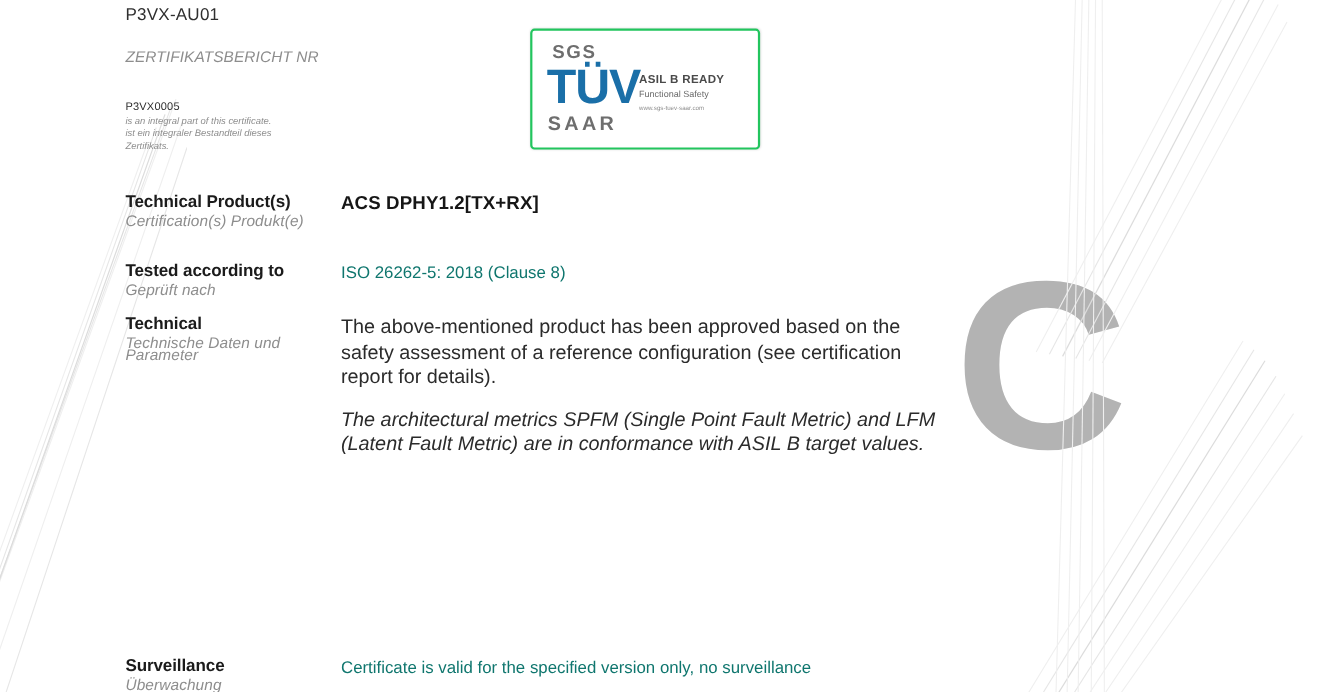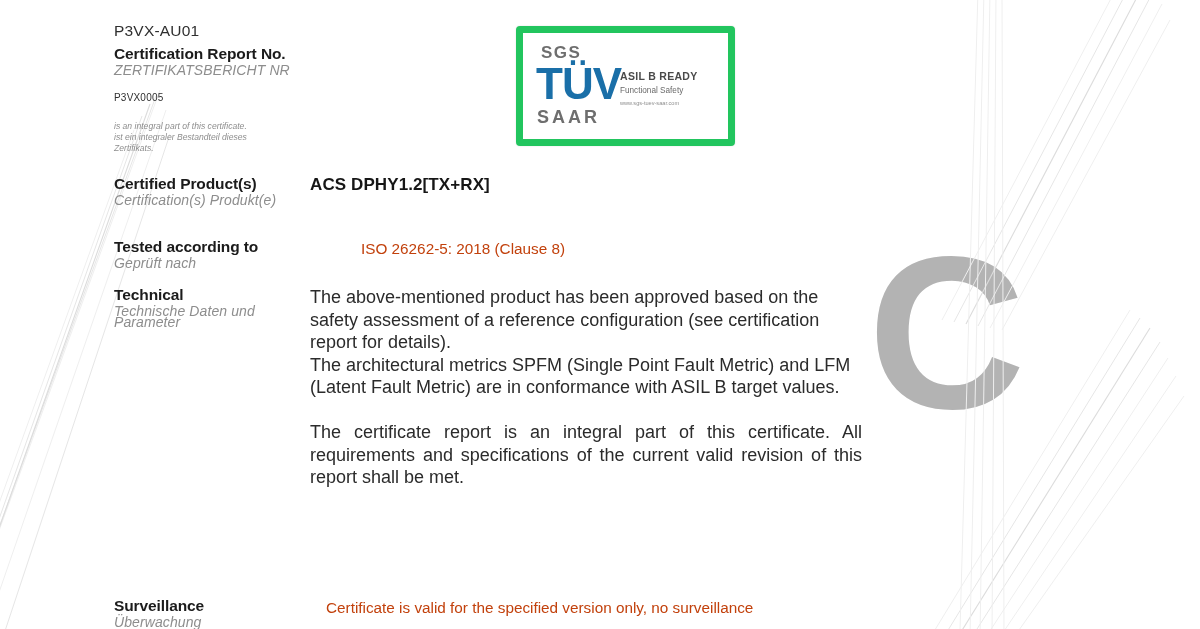--- a/index.html
+++ b/index.html
@@ -54,21 +54,21 @@
 
   
   .content {
     position: absolute;
     inset: 0;
   }
 
   .doc-code {
     position: absolute;
     left: 114px;
-    top: 22px;
+    top: 5px;
     font-size: 15.5px;
     color: #2f2f2f;
     letter-spacing: .2px;
   }
 
   .row {
     position: absolute;
     display: flex;
     align-items: flex-start;
   }
@@ -99,53 +99,52 @@
     flex: 0 0 552px;
   }
   .val-strong {
     font-size: 17px;
     font-weight: bold;
     color: #161616;
     letter-spacing: .1px;
   }
   .val-plain {
     font-size: 15.3px;
-    color: #c2410c;
+    color: #0f766e;
     line-height: 22.5px;
-    margin-left: 16px;
   }
   .para {
     font-size: 18px;
     color: #2b2b2b;
     line-height: 22.6px;
     margin: 0;
   }
   .para.justify { text-align: justify; text-justify: inter-word; }
-  .para + .para { margin-top: 0; }
+  .para + .para { margin-top: 16px; font-style: italic; }
   .para-gap { height: 22px; }
 
   
   #row-report   { left: 114px; top: 45px;  }
   #row-number   { left: 114px; top: 92px;  }
   #row-product  { left: 114px; top: 175px; }
-  #row-tested   { left: 114px; top: 238px; gap: 35px; }
+  #row-tested   { left: 114px; top: 238px; }
   #row-tech     { left: 114px; top: 286px; }
   #row-surv     { left: 114px; top: 597px; }
 
   .number-block .num {
     font-size: 10px;
     color: #2f2f2f;
     letter-spacing: .2px;
   }
   .number-block .sub {
     font-size: 8.6px;
     font-style: italic;
     color: #8d8d8d;
     line-height: 11px;
-    margin-top: 18px;
+    margin-top: 2px;
   }
   .number-block .sub span { display: block; }
 </style>
 </head>
 <body>
 
 <div id="page">
 
   <div class="bg-layer">
 
@@ -190,54 +189,53 @@
       <line class="softer" x1="70" y1="0" x2="60" y2="648"></line>
       <line class="softer" x1="76" y1="0" x2="72" y2="650"></line>
       <line class="softer" x1="82" y1="0" x2="84" y2="650"></line>
     </svg>
   </div>
 
   <div class="content">
 
     <div class="doc-code">P3VX-AU01</div>
 
-    <div style="position:absolute; left:516px; top:26px; width:205px; height:106px; background:#ffffff; border:7px solid #22c55e; border-radius:4px; box-shadow:0 0 2px rgba(0,0,0,.12);">
+    <div style="position:absolute; left:482px; top:26px; width:205px; height:106px; background:#ffffff; border:2px solid #22c55e; border-radius:4px; box-shadow:0 0 2px rgba(0,0,0,.12);">
       <svg width="203" height="104" viewBox="0 0 203 104">
         <text x="18" y="25" font-family="Liberation Sans, sans-serif" font-size="17" font-weight="bold" fill="#6e6e6e" letter-spacing="1.5">SGS</text>
         <text x="13" y="66" font-family="Liberation Sans, sans-serif" font-size="44" font-weight="bold" fill="#1a6fa8" letter-spacing="-1">TÜV</text>
         <text x="14" y="90" font-family="Liberation Sans, sans-serif" font-size="18" font-weight="bold" fill="#6e6e6e" letter-spacing="3">SAAR</text>
         <text x="97" y="47" font-family="Liberation Sans, sans-serif" font-size="10.5" font-weight="bold" fill="#4a4a4a" letter-spacing=".3">ASIL B READY</text>
         <text x="97" y="60" font-family="Liberation Sans, sans-serif" font-size="8.2" fill="#6a6a6a">Functional Safety</text>
         <text x="97" y="72" font-family="Liberation Sans, sans-serif" font-size="5.6" fill="#8e8e8e">www.sgs-tuev-saar.com</text>
       </svg>
     </div>
 
     <div class="row" id="row-report">
       <div class="label-col">
-        <div class="lbl-en">Certification Report No.</div>
         <div class="lbl-de">ZERTIFIKATSBERICHT NR</div>
       </div>
 
     </div>
 
     <div class="row" id="row-number">
       <div class="label-col number-block">
         <div class="num">P3VX0005</div>
         <div class="sub">
           <span>is an integral part of this certificate.</span>
           <span>ist ein integraler Bestandteil dieses</span>
           <span>Zertifikats.</span>
         </div>
       </div>
 
     </div>
 
     <div class="row" id="row-product">
       <div class="label-col">
-        <div class="lbl-en">Certified Product(s)</div>
+        <div class="lbl-en">Technical Product(s)</div>
         <div class="lbl-de">Certification(s) Produkt(e)</div>
       </div>
       <div class="value-col">
         <div class="val-strong">ACS DPHY1.2[TX+RX]</div>
       </div>
     </div>
 
     <div class="row" id="row-tested">
       <div class="label-col">
         <div class="lbl-en">Tested according to</div>
@@ -250,21 +248,20 @@
 
     <div class="row" id="row-tech">
       <div class="label-col">
         <div class="lbl-en">Technical</div>
         <div class="lbl-de">Technische Daten und Parameter</div>
       </div>
       <div class="value-col">
         <p class="para">The above-mentioned product has been approved based on the safety assessment of a reference configuration (see certification report for details).</p>
         <p class="para">The architectural metrics SPFM (Single Point Fault Metric) and LFM (Latent Fault Metric) are in conformance with ASIL B target values.</p>
         <div class="para-gap"></div>
-        <p class="para justify">The certificate report is an integral part of this certificate. All requirements and specifications of the current valid revision of this report shall be met.</p>
       </div>
     </div>
 
     <div class="row" id="row-surv">
       <div class="label-col">
         <div class="lbl-en">Surveillance</div>
         <div class="lbl-de">Überwachung</div>
       </div>
       <div class="value-col">
         <div class="val-plain">Certificate is valid for the specified version only, no surveillance</div>

